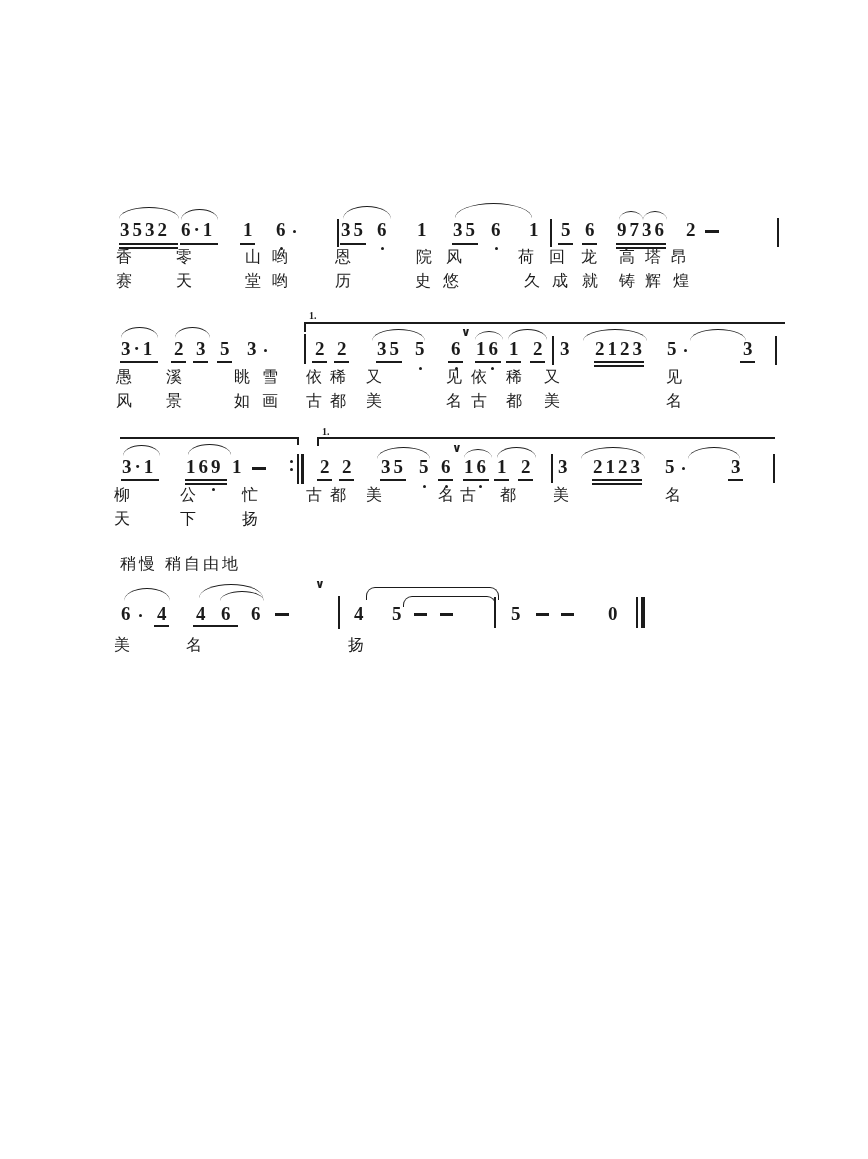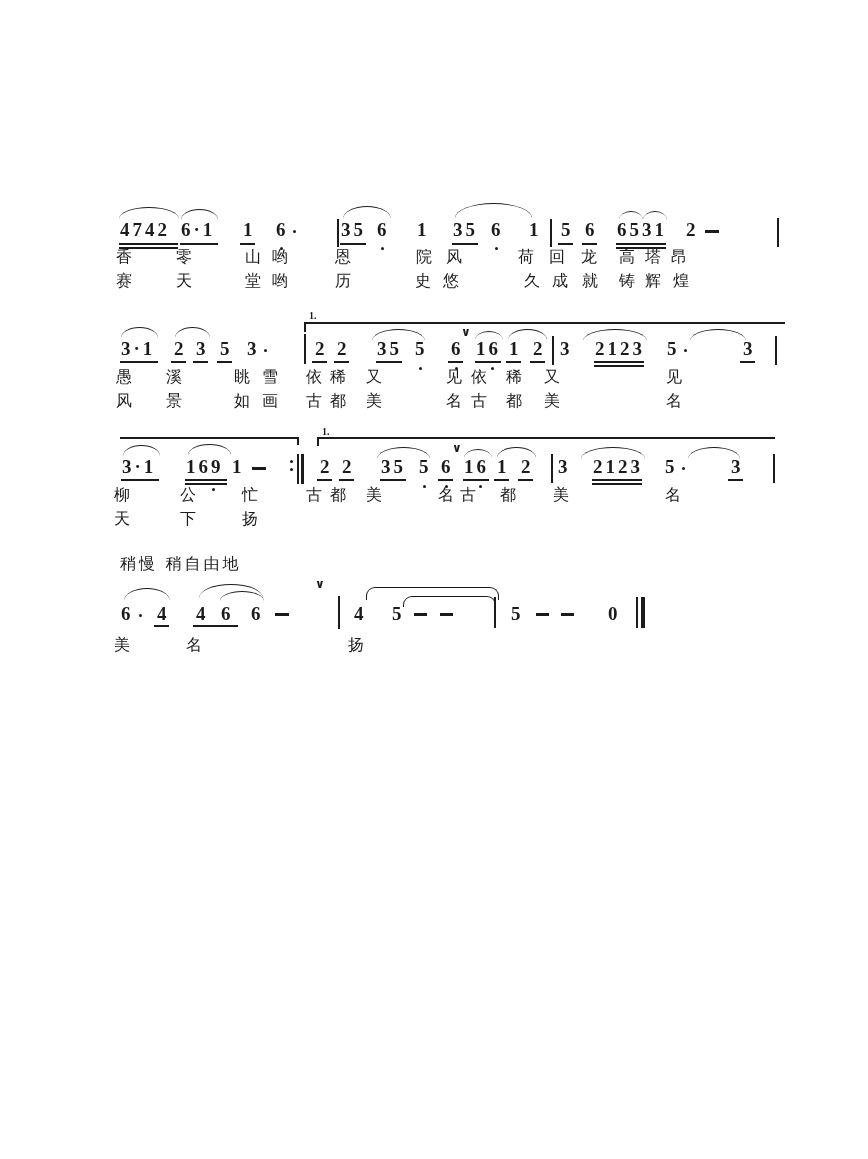--- a/index.html
+++ b/index.html
@@ -2,35 +2,35 @@
 <html><head>
 <meta charset="utf-8">
 <style>
   html,body{margin:0;padding:0;background:#ffffff;}
   #page{position:relative;width:868px;height:1159px;background:#ffffff;overflow:hidden;
         font-family:"Liberation Serif", serif;}
   .el{position:absolute;color:#1b1b1b;}
   .txt{line-height:1;white-space:pre;}
   .num{font-weight:bold;font-size:19px;letter-spacing:3px;font-family:"Liberation Serif",serif;}
   .lyr{font-size:16px;letter-spacing:0;font-family:"DejaVu Sans","Liberation Sans",sans-serif;}
-  .tempo{font-size:16px;letter-spacing:3px;font-family:Liberation Sans, sans-serif;}
+  .tempo{font-size:16px;letter-spacing:3px;font-family:Liberation Serif, serif;}
   .volta{font-size:10px;font-weight:bold;font-family:"Liberation Serif",serif;}
   .breath{font-size:12px;font-weight:bold;font-family:"DejaVu Sans",sans-serif;}
   .hl{background:#1b1b1b;}
   .vl{background:#1b1b1b;}
   .arc{border-top:1.7px solid #1b1b1b;border-radius:50% 50% 0 0 / 100% 100% 0 0;}
   .tie{border:1.7px solid #1b1b1b;border-bottom:none;border-radius:9px 9px 0 0;}
   .dot{border-radius:50%;background:#1b1b1b;}
 </style>
 </head>
 <body>
 
 <div id="page" style="background: rgb(255, 255, 255);">
     <div class="el arc" style="left: 119px; top: 207px; width: 60px; height: 11px;"></div>
-    <div class="el txt num" style="left: 120px; top: 220px;">4742</div>
+    <div class="el txt num" style="left: 120px; top: 220px;">3532</div>
     <div class="el hl" style="left: 119px; top: 243px; width: 59px; height: 1.6px;"></div>
     <div class="el hl" style="left: 119px; top: 247px; width: 59px; height: 1.6px;"></div>
     <div class="el arc" style="left: 181px; top: 209px; width: 37px; height: 10px;"></div>
     <div class="el txt num" style="left: 181px; top: 220px;">6·1</div>
     <div class="el hl" style="left: 180px; top: 243px; width: 38px; height: 1.6px;"></div>
     <div class="el txt num" style="left: 243px; top: 220px;">1</div>
     <div class="el hl" style="left: 240px; top: 243px; width: 15px; height: 1.6px;"></div>
     <div class="el txt num" style="left: 276px; top: 220px;">6</div>
     <div class="el dot" style="left: 293px; top: 230px; width: 3.4px; height: 3.4px;"></div>
     <div class="el dot" style="left: 280px; top: 247px; width: 3.4px; height: 3.4px;"></div>
@@ -45,21 +45,21 @@
     <div class="el hl" style="left: 452px; top: 243px; width: 26px; height: 1.6px;"></div>
     <div class="el arc" style="left: 455px; top: 203px; width: 77px; height: 14px;"></div>
     <div class="el txt num" style="left: 491px; top: 220px;">6</div>
     <div class="el dot" style="left: 495px; top: 247px; width: 3.4px; height: 3.4px;"></div>
     <div class="el txt num" style="left: 529px; top: 220px;">1</div>
     <div class="el vl" style="left: 550px; top: 219px; width: 1.6px; height: 28px;"></div>
     <div class="el txt num" style="left: 561px; top: 220px;">5</div>
     <div class="el hl" style="left: 558px; top: 243px; width: 15px; height: 1.6px;"></div>
     <div class="el txt num" style="left: 585px; top: 220px;">6</div>
     <div class="el hl" style="left: 582px; top: 243px; width: 15px; height: 1.6px;"></div>
-    <div class="el txt num" style="left: 617px; top: 220px;">6531</div>
+    <div class="el txt num" style="left: 617px; top: 220px;">9736</div>
     <div class="el hl" style="left: 616px; top: 243px; width: 50px; height: 1.6px;"></div>
     <div class="el hl" style="left: 616px; top: 247px; width: 50px; height: 1.6px;"></div>
     <div class="el arc" style="left: 619px; top: 211px; width: 24px; height: 8px;"></div>
     <div class="el arc" style="left: 643px; top: 211px; width: 24px; height: 8px;"></div>
     <div class="el txt num" style="left: 686px; top: 220px;">2</div>
     <div class="el hl" style="left: 705px; top: 230px; width: 14px; height: 2.5px;"></div>
     <div class="el vl" style="left: 777px; top: 218px; width: 1.6px; height: 29px;"></div>
     <div class="el txt lyr" style="left: 116px; top: 249px;">香</div>
     <div class="el txt lyr" style="left: 176px; top: 249px;">零</div>
     <div class="el txt lyr" style="left: 245px; top: 249px;">山</div>

